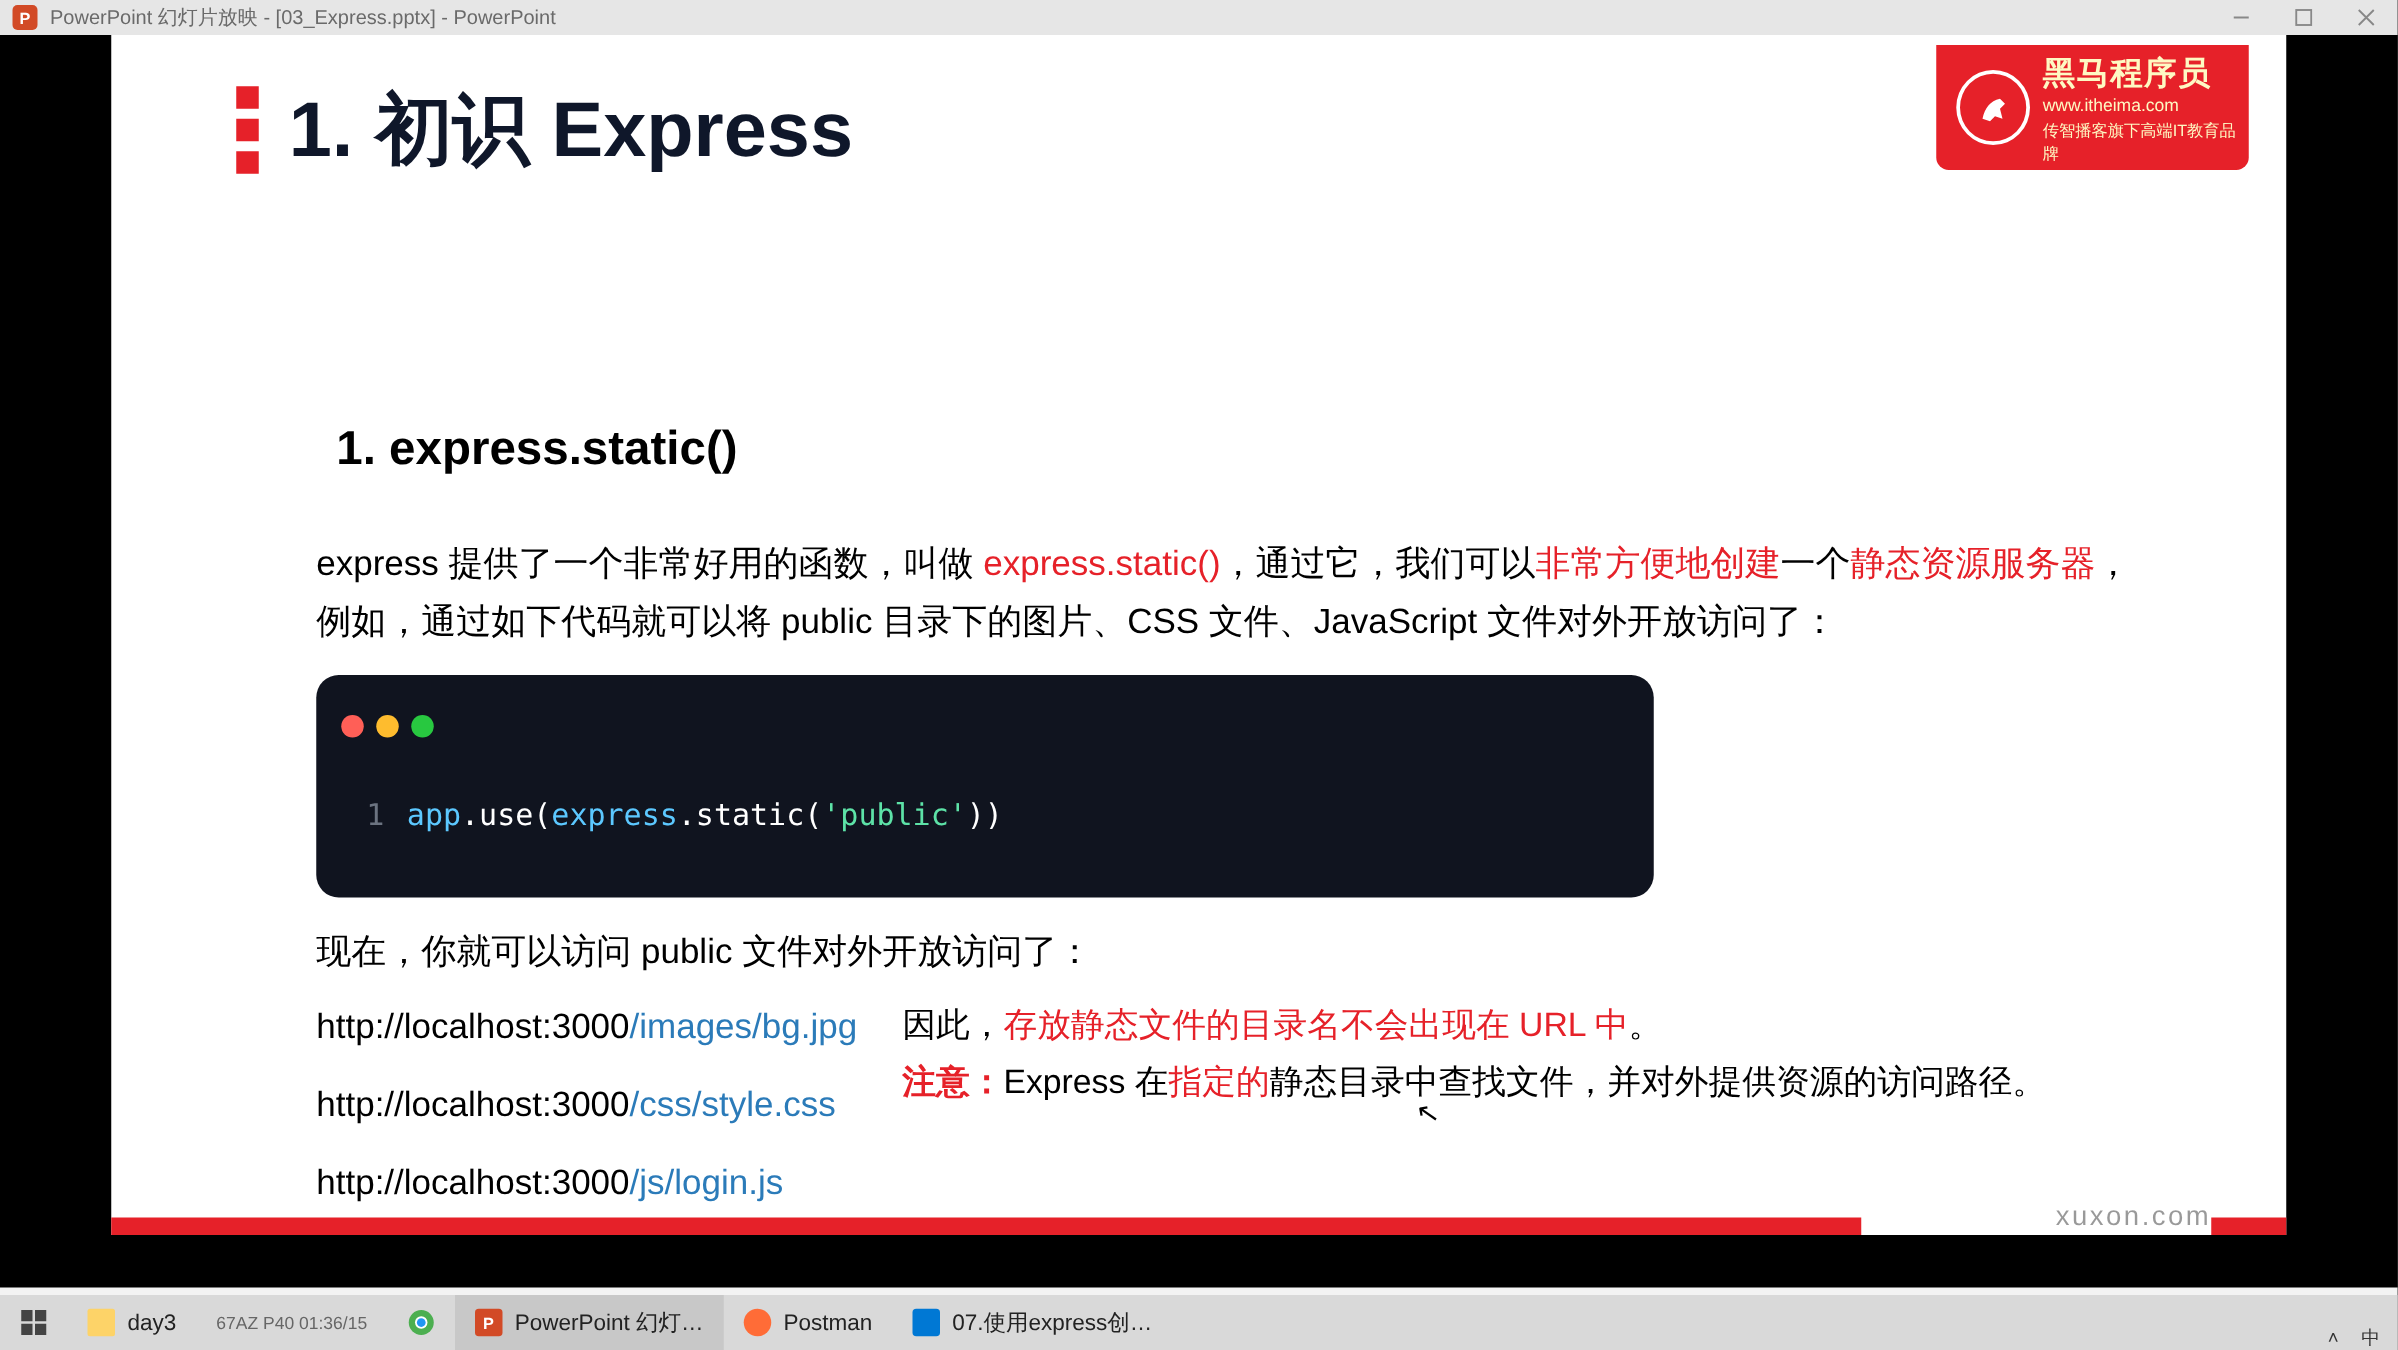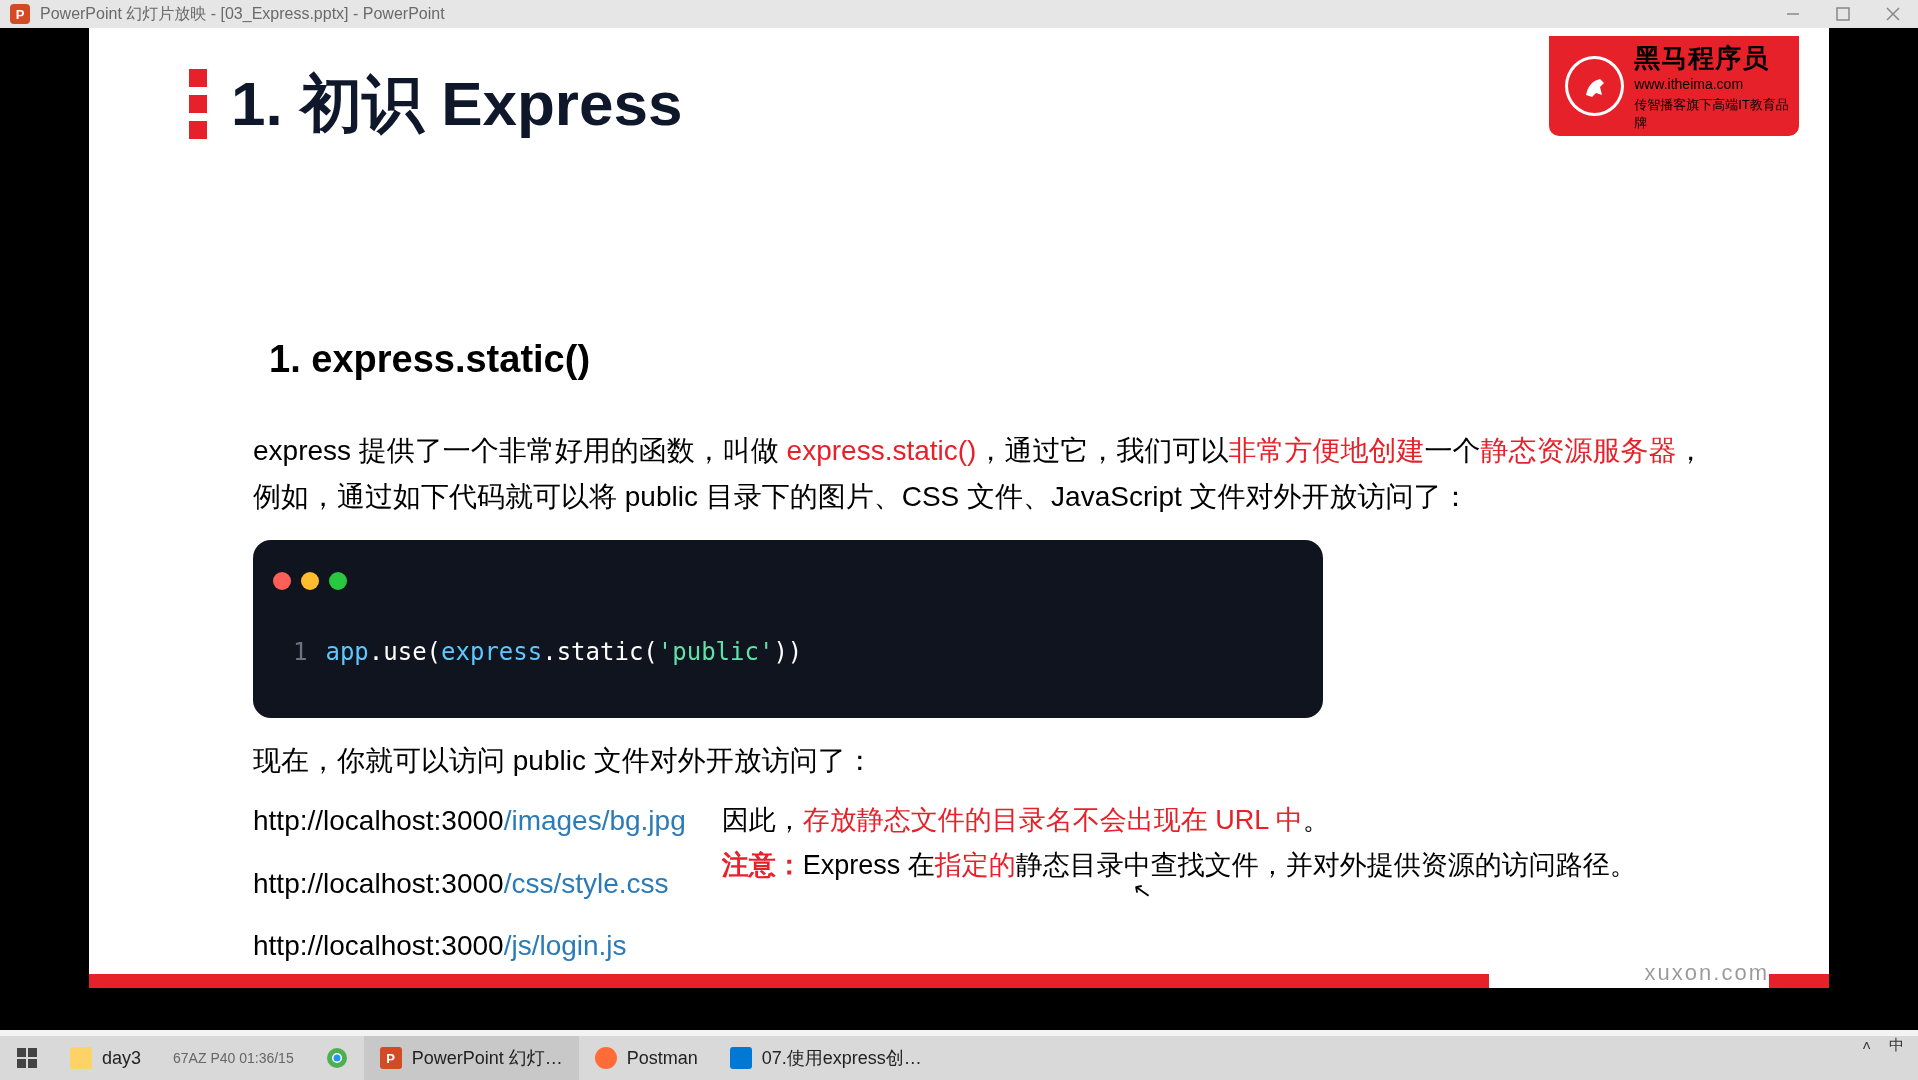--- a/index.html
+++ b/index.html
@@ -3,21 +3,21 @@
 <meta charset="utf-8">
 <style>
   html,body{margin:0;padding:0;width:1918px;height:1080px;overflow:hidden;font-family:"Microsoft YaHei","PingFang SC",sans-serif;background:#000}
   .titlebar{position:absolute;top:0;left:0;right:0;height:28px;background:#e6e6e6;display:flex;align-items:center;font-size:16px;color:#6a6a6a}
   .titlebar .ppt-icon{width:20px;height:20px;margin:0 10px;background:#d24a26;border-radius:4px;color:#fff;font-size:13px;font-weight:bold;display:flex;align-items:center;justify-content:center}
   .titlebar .winbtn{width:50px;height:28px;display:flex;align-items:center;justify-content:center;color:#888}
   .titlebar .winbtn svg{width:14px;height:14px}
   .titlebar .spacer{flex:1}
   .stage{position:absolute;top:28px;left:0;right:0;bottom:50px;background:#000;display:flex;align-items:flex-start;justify-content:center}
   .slide{width:1740px;height:960px;margin-top:0;background:#fff;position:relative;color:#000}
-  .logo{position:absolute;top:8px;right:30px;width:250px;height:100px;background:#e62129;border-radius:0 0 10px 10px;display:flex;align-items:center;color:#000000}
+  .logo{position:absolute;top:8px;right:30px;width:250px;height:100px;background:#e62129;border-radius:0 0 10px 10px;display:flex;align-items:center;color:#fef9c3}
   .logo .circ{width:54px;height:54px;border:3px solid #fff;border-radius:50%;margin-left:16px;display:flex;align-items:center;justify-content:center}
   .logo .txt{margin-left:10px}
   .logo .big{font-size:26px;font-weight:bold;letter-spacing:1px}
   .logo .mid{font-size:14px}
   .logo .sm{font-size:13px;margin-top:4px}
   .heading{position:absolute;top:34px;left:100px;display:flex;align-items:center}
   .dots{display:flex;flex-direction:column;gap:8px;margin-right:24px}
   .dots span{width:18px;height:18px;background:#e62129}
   .heading h1{margin:0;font-size:62px;font-weight:800;color:#0f172a}
   .subhead{position:absolute;top:178px;left:180px;font-size:46px;font-weight:800}
@@ -33,21 +33,21 @@
   .codebox pre{margin:28px 0 0 20px;font-family:Consolas,Menlo,monospace;font-size:24px;color:#d6dae0}
   .codebox .ln{color:#6b7380;margin-right:18px}
   .codebox .kw{color:#5cc8ff}
   .codebox .fn{color:#ffffff}
   .codebox .str{color:#5de2a7}
   .redstrip{position:absolute;left:0;right:0;bottom:0;height:14px;background:#e62129}
   .whitecut{position:absolute;right:60px;bottom:0;width:280px;height:48px;background:#fff}
   .statusbar{position:absolute;left:0;right:0;bottom:0;height:50px;background:#f3f3f3;display:flex;align-items:center;font-size:17px;color:#444}
   .statusbar .status{padding:0 14px}
   .statusbar .viewicons{margin-left:auto;display:flex;gap:28px;padding-right:30px;color:#666;position:absolute;right:0;top:0;height:26px;align-items:center}
-  .taskbar{position:absolute;left:0;right:0;bottom:0;height:44px;background:#d9d9d9;display:flex;align-items:flex-start;font-size:18px;color:#222}
+  .taskbar{position:absolute;left:0;right:0;bottom:0;height:44px;background:#d9d9d9;display:flex;align-items:flex-end;font-size:18px;color:#222}
   .taskbar .tbtn{display:flex;align-items:center;padding:0 16px;height:44px;gap:10px}
   .taskbar .active{background:#c8c8c8}
   .taskbar .icon{width:22px;height:22px;display:flex;align-items:center;justify-content:center}
   .taskbar .tray{margin-left:auto;display:flex;align-items:center;gap:18px;padding-right:14px;color:#333;font-size:15px}
   .urls{margin-top:14px;display:flex;gap:36px;align-items:flex-start}
   .urls .col1{flex:0 0 auto}
   .urls .col2{flex:1;font-size:27px}
   .urls .u{margin-bottom:16px}
   .cursor{position:absolute;top:445px;left:880px;font-size:22px;color:#000;transform:rotate(-10deg)}
   .watermark{position:absolute;right:60px;bottom:2px;font-size:22px;color:rgba(0,0,0,0.4);letter-spacing:2px}

